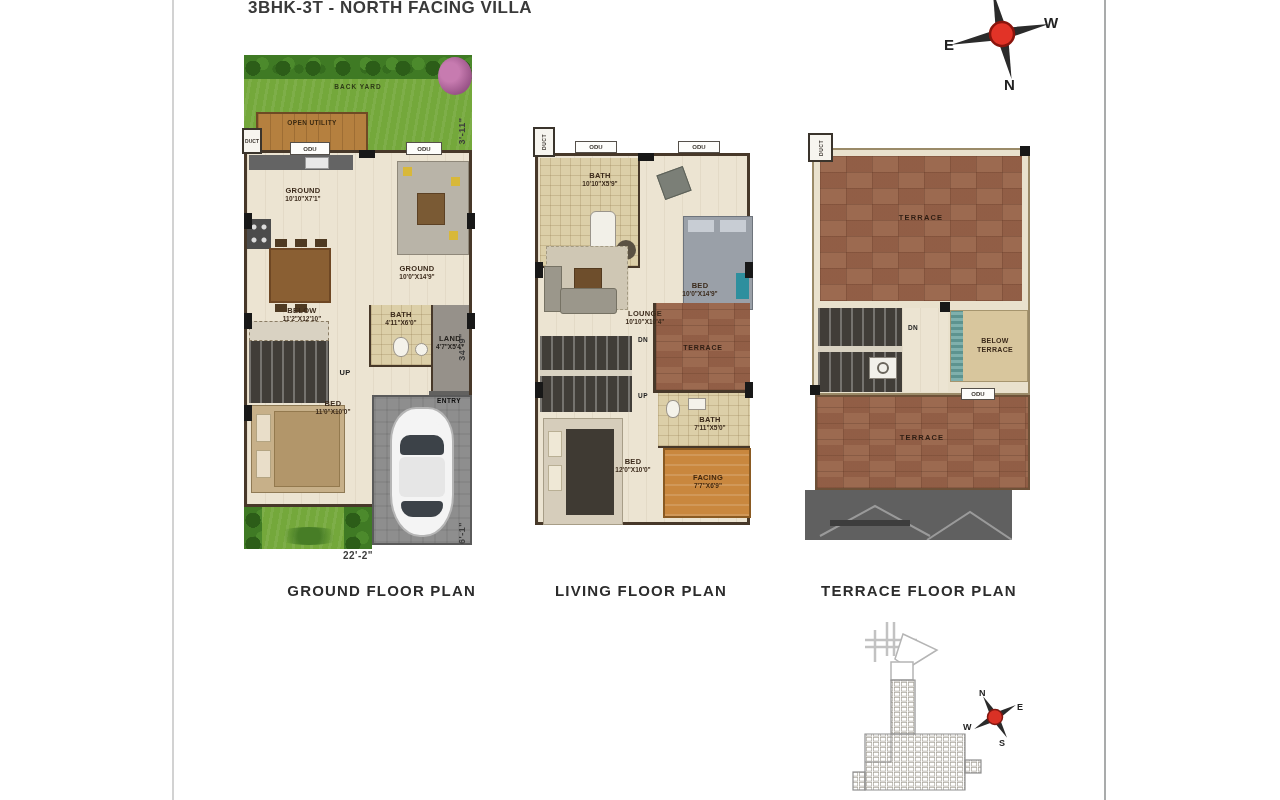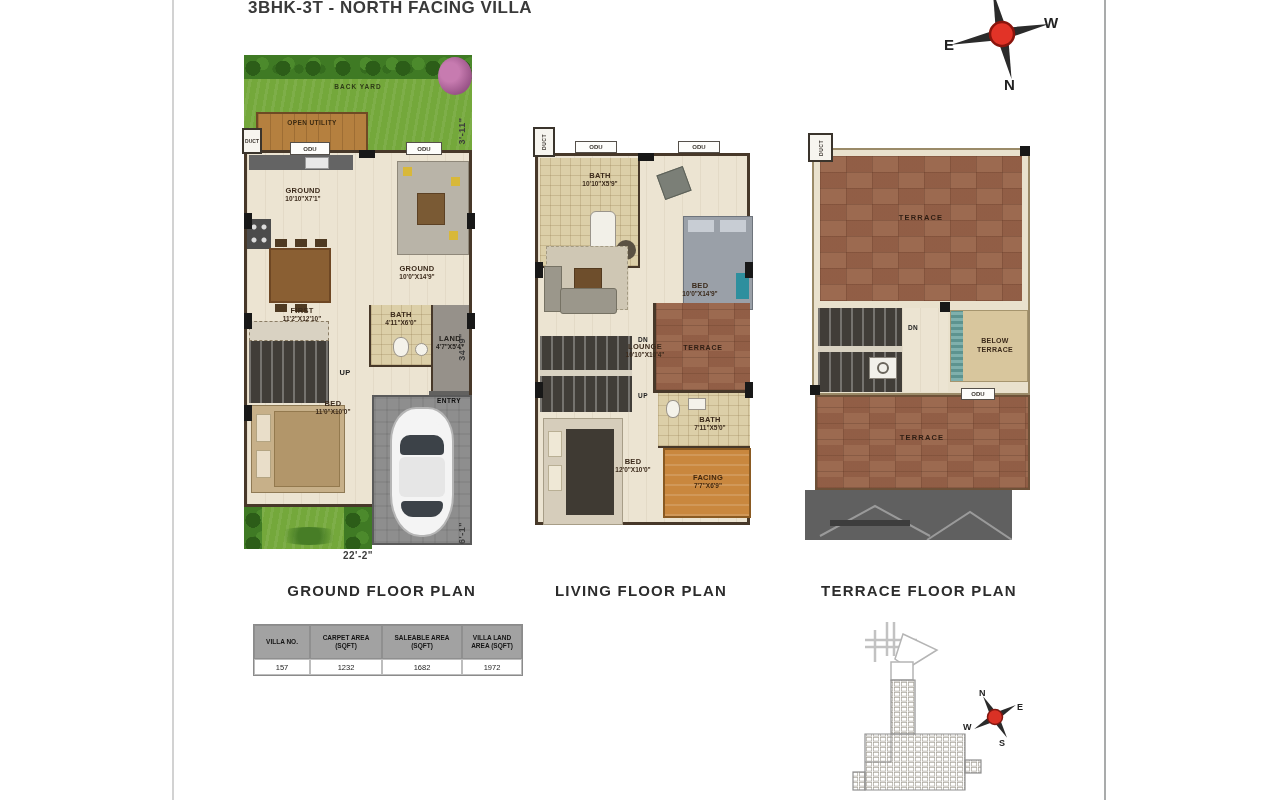--- a/index.html
+++ b/index.html
@@ -114,21 +114,21 @@
         <span class="dm">10'0"X14'9"</span>
       </div>
 
       <div class="abs" style="left:22px;top:95px;width:62px;height:55px;background:#8a5f33;border:2px solid #6e4724;box-sizing:border-box;"></div>
       <div class="abs" style="left:28px;top:86px;width:12px;height:8px;background:#4f3a22;"></div>
       <div class="abs" style="left:48px;top:86px;width:12px;height:8px;background:#4f3a22;"></div>
       <div class="abs" style="left:68px;top:86px;width:12px;height:8px;background:#4f3a22;"></div>
       <div class="abs" style="left:28px;top:151px;width:12px;height:8px;background:#4f3a22;"></div>
       <div class="abs" style="left:48px;top:151px;width:12px;height:8px;background:#4f3a22;"></div>
       <div class="lbl" style="left:55px;top:162px;">
-        <span class="nm">FIRST</span>
+        <span class="nm">BELOW</span>
         <span class="dm">11'2"X12'10"</span>
       </div>
 
       <div class="abs stairs" style="left:2px;top:168px;width:80px;height:82px;"></div>
       <div class="abs" style="left:2px;top:168px;width:80px;height:20px;background:#d9d2c2;border:1px dashed #8a7c64;box-sizing:border-box;"></div>
       <div class="lbl one" style="left:98px;top:220px;color:#222;">UP</div>
 
       <div class="abs tile" style="left:122px;top:152px;width:62px;height:62px;border-left:2px solid #473829;border-bottom:2px solid #473829;box-sizing:border-box;"></div>
       <div class="abs" style="left:146px;top:184px;width:14px;height:18px;background:#f4f2ea;border:1px solid #9a948a;border-radius:45%;"></div>
       <div class="abs" style="left:168px;top:190px;width:11px;height:11px;background:#f4f2ea;border:1px solid #9a948a;border-radius:50%;"></div>
@@ -210,21 +210,21 @@
       <div class="abs" style="left:122px;top:14px;width:26px;height:24px;background:#7b7f77;border:1px solid #5d6158;transform:rotate(-20deg);"></div>
       <div class="lbl" style="left:162px;top:134px;">
         <span class="nm">BED</span>
         <span class="dm">10'0"X14'9"</span>
       </div>
 
       <div class="abs" style="left:8px;top:90px;width:82px;height:64px;background:#cfc7b4;border:1px dashed #a39a82;box-sizing:border-box;"></div>
       <div class="abs" style="left:36px;top:112px;width:26px;height:22px;background:#6e4e2c;border:1px solid #533a1f;"></div>
       <div class="abs" style="left:6px;top:110px;width:16px;height:44px;background:#9b978b;border:1px solid #767264;"></div>
       <div class="abs" style="left:22px;top:132px;width:55px;height:24px;background:#9b978b;border:1px solid #767264;border-radius:3px;"></div>
-      <div class="lbl" style="left:107px;top:162px;margin-top:33px;">
+      <div class="lbl" style="left:107px;top:162px;">
         <span class="nm">LOUNGE</span>
         <span class="dm">10'10"X10'4"</span>
       </div>
 
       <div class="abs stairs" style="left:2px;top:180px;width:92px;height:76px;">
         <div class="abs" style="left:0;top:34px;width:92px;height:6px;background:#d9d2c2;"></div>
       </div>
       <div class="lbl one" style="left:105px;top:184px;color:#222;font-size:6.5px;">DN</div>
       <div class="lbl one" style="left:105px;top:240px;color:#222;font-size:6.5px;">UP</div>
 
@@ -301,30 +301,20 @@
     <div class="col" style="left:5px;top:16px;width:10px;height:10px;"></div>
     <div class="col" style="left:215px;top:16px;width:10px;height:10px;"></div>
     <div class="col" style="left:5px;top:255px;width:10px;height:10px;"></div>
     <div class="col" style="left:135px;top:172px;width:10px;height:10px;"></div>
   </div>
 
   <div class="plan-title" style="left:240px;width:236px;text-align:right;">GROUND FLOOR PLAN</div>
   <div class="plan-title" style="left:530px;width:222px;">LIVING FLOOR PLAN</div>
   <div class="plan-title" style="left:805px;width:228px;">TERRACE FLOOR PLAN</div>
 
-  <div id="villa-table">
-    <div class="th">VILLA NO.</div>
-    <div class="th">CARPET AREA (SQFT)</div>
-    <div class="th">SALEABLE AREA (SQFT)</div>
-    <div class="th">VILLA LAND AREA (SQFT)</div>
-    <div class="td">157</div>
-    <div class="td">1232</div>
-    <div class="td">1682</div>
-    <div class="td">1972</div>
-  </div>
 
   <svg class="abs" style="left:845px;top:622px;" width="195" height="178" viewBox="0 0 195 178">
     <defs>
       <pattern id="plots" width="7" height="5" patternUnits="userSpaceOnUse">
         <rect x="0.5" y="0.5" width="5.2" height="3.6" fill="none" stroke="#a8a49a" stroke-width="0.7"></rect>
       </pattern>
     </defs>
     <path d="M42,0 L42,34 M49,0 L49,34 M20,18 L72,18 M20,25 L64,25 M30,8 L30,40" stroke="#c2c2c2" fill="none" stroke-width="2.5"></path>
     <path d="M58,12 L92,28 L63,46 L50,37 Z" fill="#ffffff" stroke="#b5b5b5" stroke-width="1.5"></path>
     <path d="M46,40 L68,40 L68,58 L46,58 Z" fill="#ffffff" stroke="#b5b5b5" stroke-width="1.5"></path>

